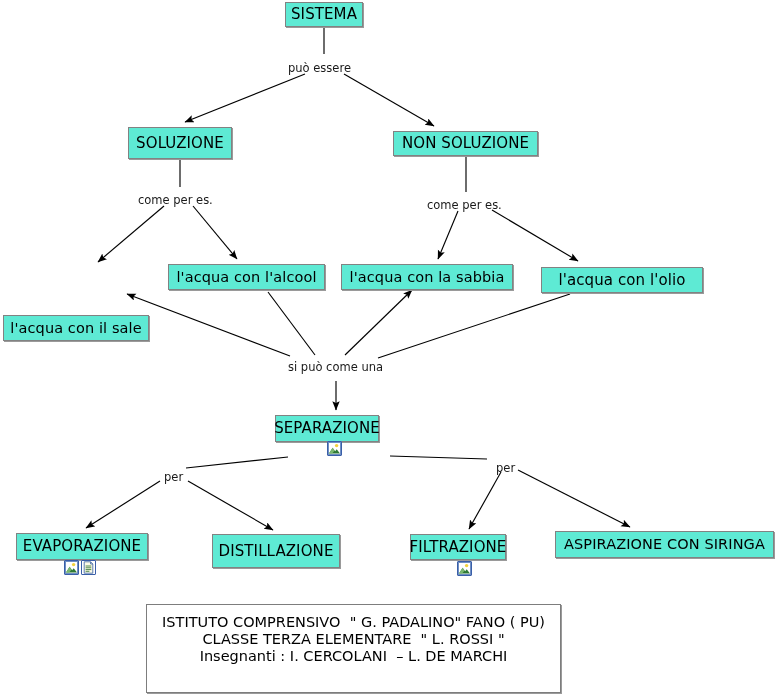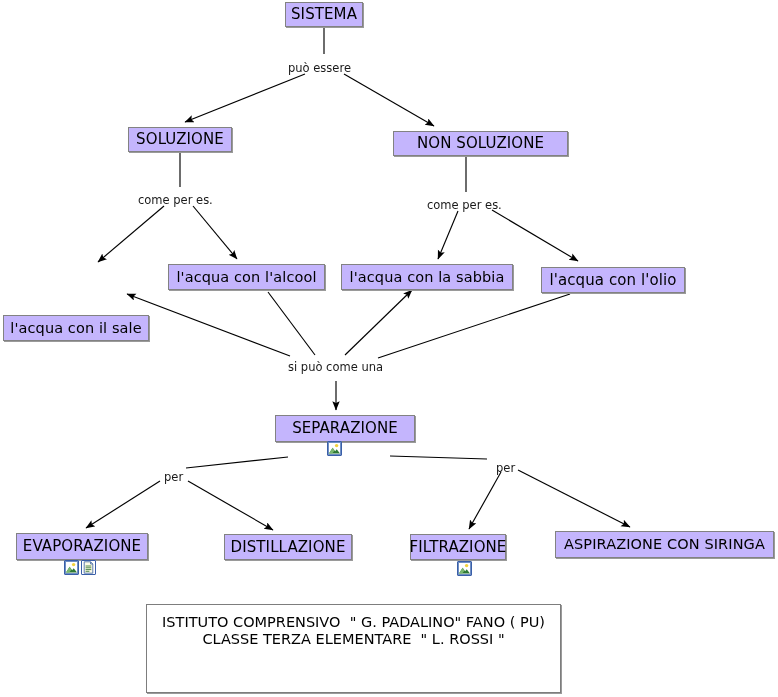--- a/index.html
+++ b/index.html
@@ -24,21 +24,21 @@
   svg.edges {
     position: absolute;
     left: 0; top: 0;
     width: 778px;
     height: 697px;
     pointer-events: none;
   }
   .node {
     position: absolute;
     box-sizing: border-box;
-    background: #c4b5fd;
+    background: #5eead4;
     border: 1px solid #828282;
     box-shadow: 1px 1px 0 0 #9a9a9a;
     display: flex;
     align-items: center;
     justify-content: center;
     white-space: nowrap;
     font-size: 15px;
     line-height: 1;
     letter-spacing: 0.1px;
     color: #000;
@@ -117,29 +117,29 @@
         <path d="M160,481 L86,528" stroke="#000000" stroke-width="1.15" fill="none" marker-end="url(#arrowhead)"></path>
         <path d="M188,481 L273,530" stroke="#000000" stroke-width="1.15" fill="none" marker-end="url(#arrowhead)"></path>
         <path d="M390,456 L487,459" stroke="#000000" stroke-width="1.15" fill="none"></path>
         <path d="M501,472 L469,529" stroke="#000000" stroke-width="1.15" fill="none" marker-end="url(#arrowhead)"></path>
         <path d="M518,470 L630,527" stroke="#000000" stroke-width="1.15" fill="none" marker-end="url(#arrowhead)"></path>
       </g>
   </svg>
 
   <div id="node-layer">
       <div class="node" style="left: 285px; top: 2px; width: 78px; height: 25px;">SISTEMA</div>
-      <div class="node" style="left: 128px; top: 127px; width: 104px; height: 25px;">SOLUZIONE</div>
-      <div class="node" style="left: 393px; top: 131px; width: 175px; height: 25px;">NON SOLUZIONE</div>
+      <div class="node" style="left: 128px; top: 127px; width: 104px; height: 32px;">SOLUZIONE</div>
+      <div class="node" style="left: 393px; top: 131px; width: 145px; height: 25px;">NON SOLUZIONE</div>
       <div class="node small" style="left: 3px; top: 267px; width: 146px; height: 26px; margin-top: 48px;">l'acqua con il sale</div>
       <div class="node small" style="left: 168px; top: 264px; width: 157px; height: 26px;">l'acqua con l'alcool</div>
       <div class="node small" style="left: 341px; top: 264px; width: 172px; height: 26px;">l'acqua con la sabbia</div>
-      <div class="node" style="left: 541px; top: 267px; width: 144px; height: 26px; text-align: right;">l'acqua con l'olio</div>
-      <div class="node" style="left: 275px; top: 415px; width: 140px; height: 27px;">SEPARAZIONE</div>
+      <div class="node" style="left: 541px; top: 267px; width: 162px; height: 26px; text-align: right;">l'acqua con l'olio</div>
+      <div class="node" style="left: 275px; top: 415px; width: 104px; height: 27px;">SEPARAZIONE</div>
       <div class="node" style="left: 16px; top: 533px; width: 132px; height: 27px;">EVAPORAZIONE</div>
-      <div class="node" style="left: 224px; top: 534px; width: 128px; height: 26px;">DISTILLAZIONE</div>
+      <div class="node" style="left: 212px; top: 534px; width: 128px; height: 34px;">DISTILLAZIONE</div>
       <div class="node" style="left: 410px; top: 534px; width: 96px; height: 26px;">FILTRAZIONE</div>
       <div class="node small" style="left: 555px; top: 531px; width: 219px; height: 27px;">ASPIRAZIONE CON SIRINGA</div>
     </div>
   <div id="label-layer">
       <span class="link-label" style="left: 288px; top: 63px;">può essere</span>
       <span class="link-label" style="left: 138px; top: 195px;">come per es.</span>
       <span class="link-label" style="left: 427px; top: 200px;">come per es.</span>
       <span class="link-label" style="left: 288px; top: 362px;">si può come una</span>
       <span class="link-label" style="left: 164px; top: 472px;">per</span>
       <span class="link-label" style="left: 496px; top: 463px;">per</span>
@@ -189,15 +189,16 @@
             <path d="M1,11.5 L4.6,5.8 L7.1,9.3 L8.7,7.2 L12,11.5 z" fill="#2f7a36"></path>
             <path d="M1,11.5 L4.6,5.8 L6.6,8.6 L4.2,11.5 z" fill="#7ab86f"></path>
           </svg>
         </span>
       </div>
     </div>
 
   <div class="caption" id="caption-box" style="left: 146px; top: 604px; width: 415px; height: 89px;">
       <span class="cline">ISTITUTO COMPRENSIVO  " G. PADALINO" FANO ( PU)</span>
       <span class="cline">CLASSE TERZA ELEMENTARE  " L. ROSSI "</span>
+      <span class="cline">Insegnanti : I. CERCOLANI  – L. DE MARCHI</span>
     </div>
 
 </div>
 
 </body></html>

